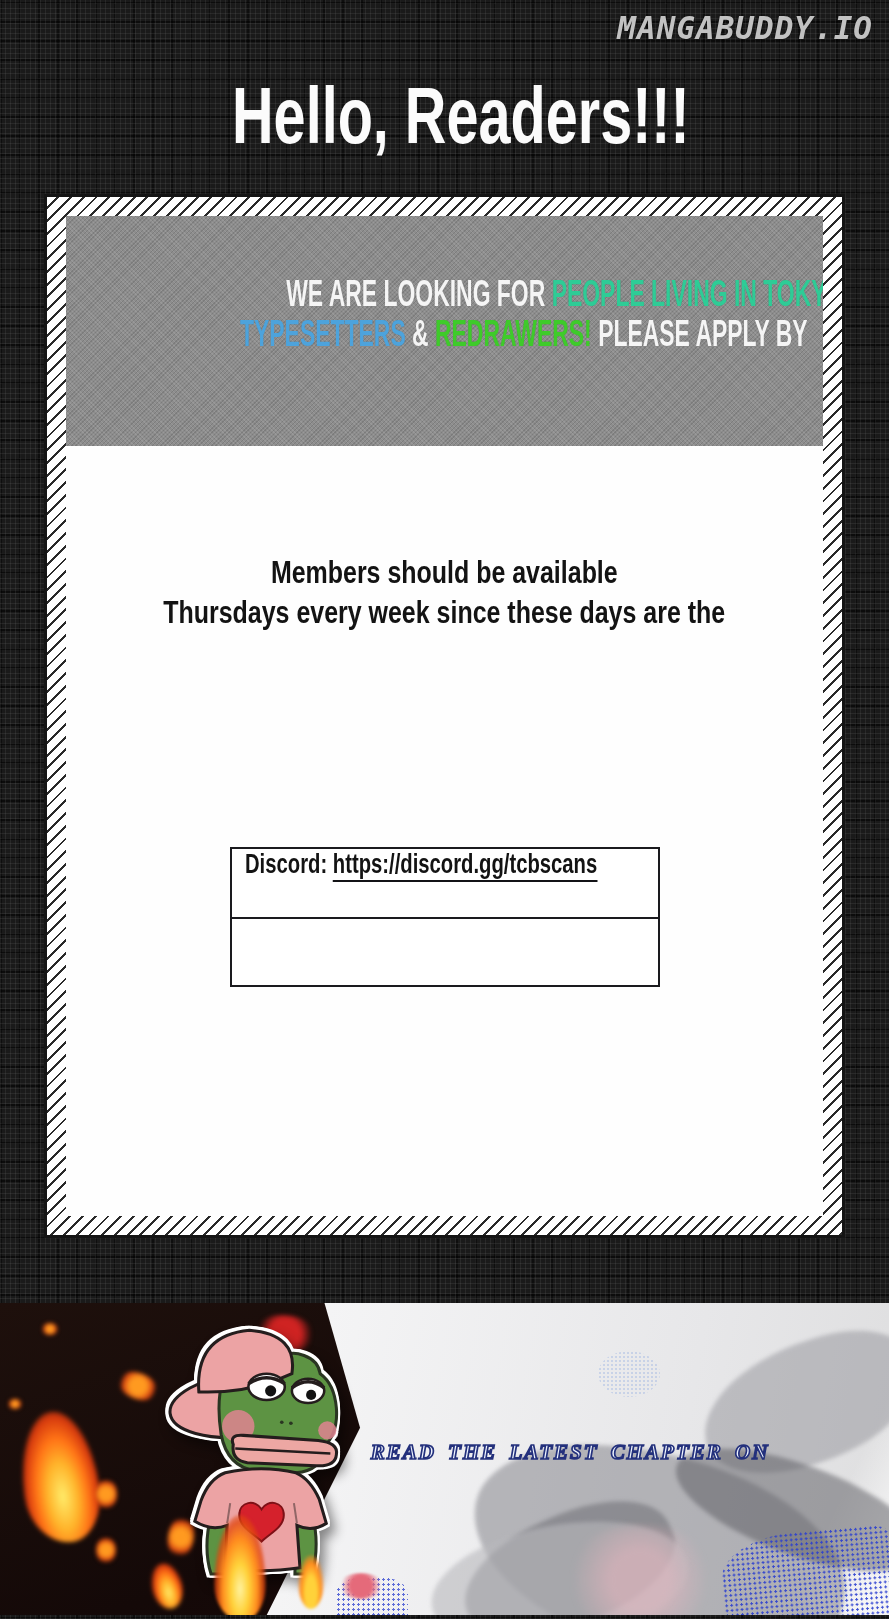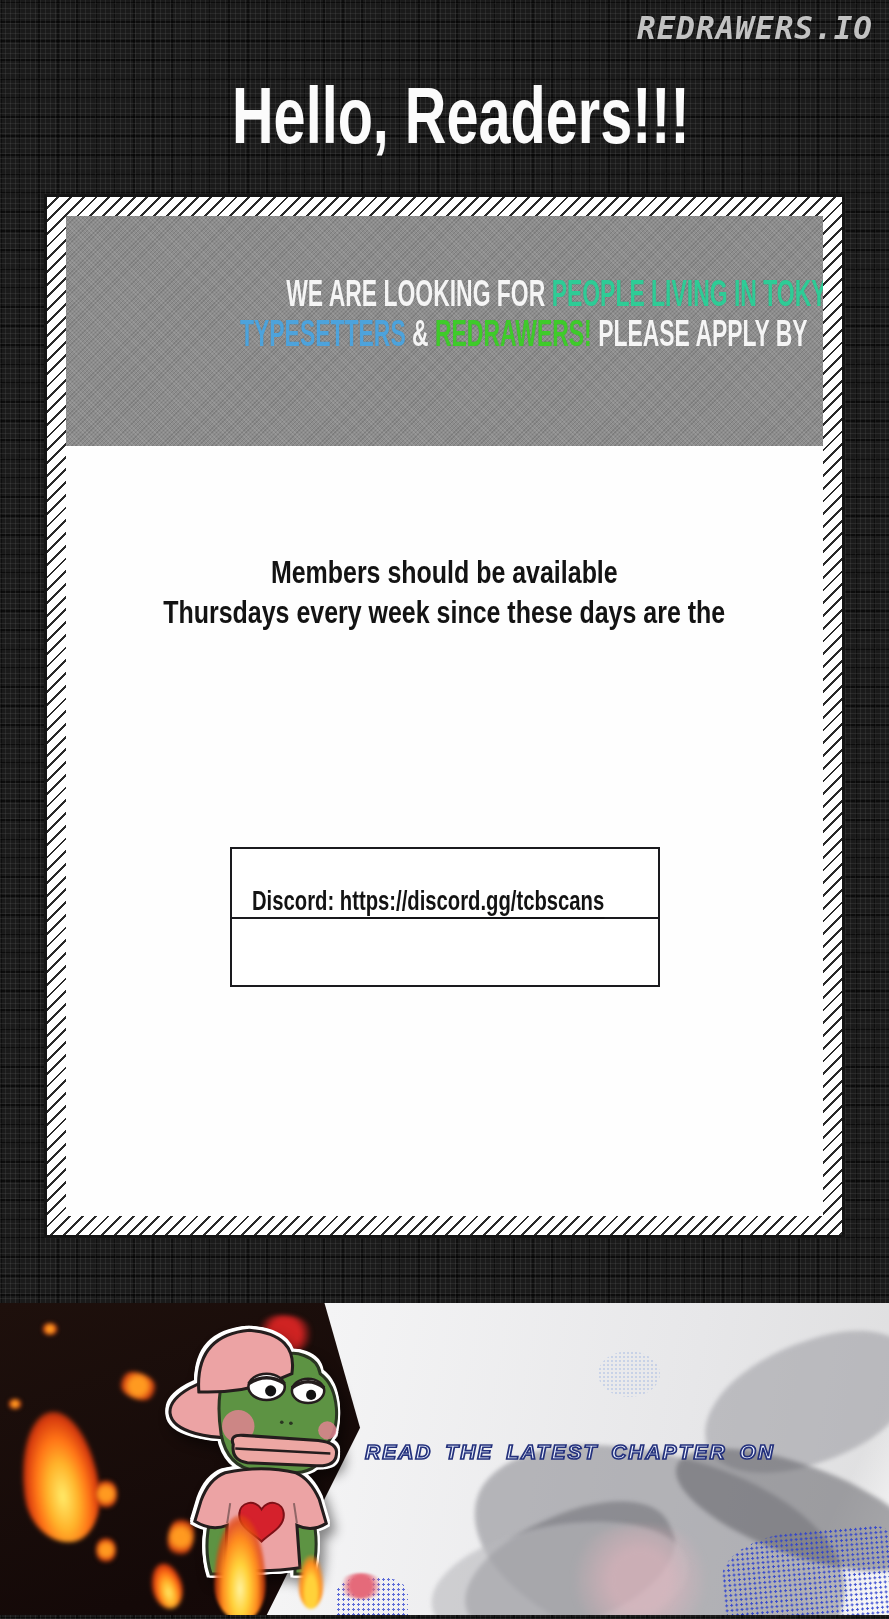--- a/index.html
+++ b/index.html
@@ -34,28 +34,28 @@
   .rec-line .cnd2{display:inline-block;transform:scaleX(.62);transform-origin:50% 50%;white-space:nowrap;
     text-shadow:0 0 1px rgba(60,60,60,.35);}
   .hl-tokyo{color:#2ecc96;}
   .hl-type{color:#4da3dc;}
   .hl-redraw{color:#3ecb2a;}
   .avail{position:absolute;top:336px;left:0;width:100%;text-align:center;color:#131313;
     font-size:32px;font-weight:700;line-height:40px;}
   .avail .cnd3{display:inline-block;transform:scaleX(.78);transform-origin:50% 50%;white-space:nowrap;}
   .contact-box{position:absolute;top:631px;left:50%;transform:translateX(-50%);
     width:430px;height:140px;box-sizing:border-box;border:2px solid #1a1a1e;background:#fff;}
-  .contact-row{height:68px;display:flex;align-items:flex-end;padding-left:20px;
+  .contact-row{height:68px;display:flex;align-items:flex-start;padding-left:13px;
     font-size:27px;font-weight:700;color:#131313;}
   .contact-row.first{border-bottom:2px solid #1a1a1e;}
   .cnd-left{display:inline-block;transform:scaleX(.75);transform-origin:0 50%;white-space:nowrap;}
   .ulink{color:#131313;text-decoration:none;border-bottom:2px solid #131316;padding-bottom:1px;cursor:pointer;}
   
   .banner{position:absolute;left:0;top:1303px;width:889px;height:312px;overflow:hidden;cursor:pointer;
-    background:linear-gradient(100deg,#ffffff 0%,#f4f4f5 35%,#e7e7e9 75%,#dededf 100%);}
+    background:linear-gradient(100deg,#ffffff 0%,#f4f4f5 35%,#e7e7e9 75%,#dededf 100%);font-family:Liberation Serif, serif;}
   .streaks{position:absolute;inset:0;
     background:linear-gradient(115deg, rgba(255,255,255,.95) 0 4%, rgba(255,255,255,0) 14%),
                linear-gradient(295deg, rgba(255,255,255,.7) 0 3%, rgba(255,255,255,0) 10%);}
   .art{position:absolute;filter:blur(2px);}
   .art.a1{right:-30px;top:40px;width:220px;height:120px;background:#9a9aa0;opacity:.55;border-radius:60% 40% 55% 45%;transform:rotate(-18deg);}
   .art.a2{right:40px;bottom:-40px;width:380px;height:200px;background:#8f8f95;opacity:.6;border-radius:45% 55% 40% 60%;transform:rotate(12deg);}
   .art.a3{right:210px;bottom:-10px;width:220px;height:110px;background:#6e6e74;opacity:.55;border-radius:50% 50% 45% 55%;transform:rotate(-24deg);}
   .art.a4{right:-40px;bottom:60px;width:260px;height:90px;background:#5a5a60;opacity:.5;border-radius:50%;transform:rotate(20deg);}
   .art.a5{left:430px;bottom:-30px;width:260px;height:120px;background:#b9b9bd;opacity:.6;border-radius:50%;transform:rotate(-10deg);}
   .glow-pink{position:absolute;left:560px;bottom:-20px;width:160px;height:110px;border-radius:50%;
@@ -97,21 +97,21 @@
     color:#eef4ff;-webkit-text-stroke:1.7px #23307c;line-height:26px;}
   .sitename{font-weight:700;font-size:47px;line-height:52px;color:#2131b4;letter-spacing:0;
     display:inline-block;transform:scaleX(.92);
     text-shadow:0 0 1px #b9e4f6,0 0 3px #cdeefb,0 0 4px #d9f2fd;}
 </style>
 </head>
 <body>
 
 <div class="page">
 
-  <div class="watermark">REDRAWERS.IO</div>
+  <div class="watermark">MANGABUDDY.IO</div>
 
   <h1 class="title"><span class="cnd">Hello, Readers!!!</span></h1>
 
   <div class="card">
     <div class="card-inner">
 
       <div class="card-header">
         <div class="rec-line"><span class="cnd2"><span>WE ARE LOOKING FOR </span><span class="hl-tokyo">PEOPLE LIVING IN TOKYO (PAID WORK),</span></span></div>
         <div class="rec-line"><span class="cnd2"><span class="hl-type">TYPESETTERS</span><span> &amp; </span><span class="hl-redraw">REDRAWERS!</span><span> PLEASE APPLY BY</span></span></div>
       </div>

